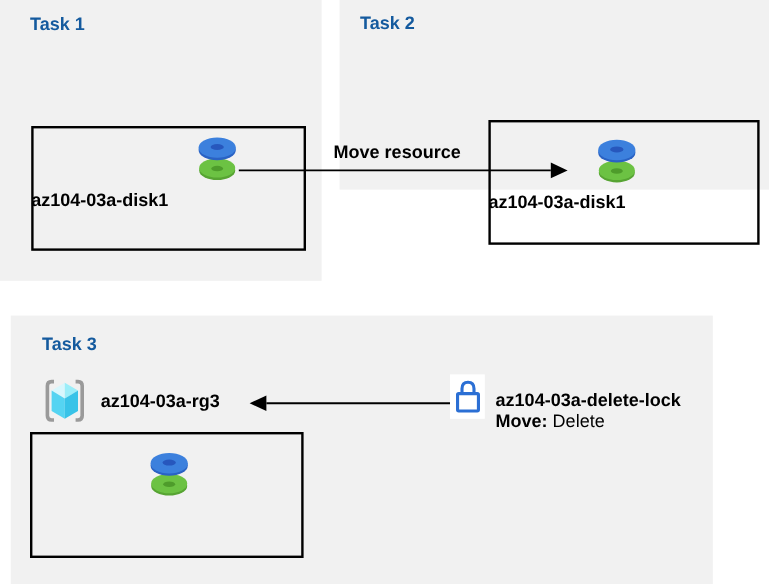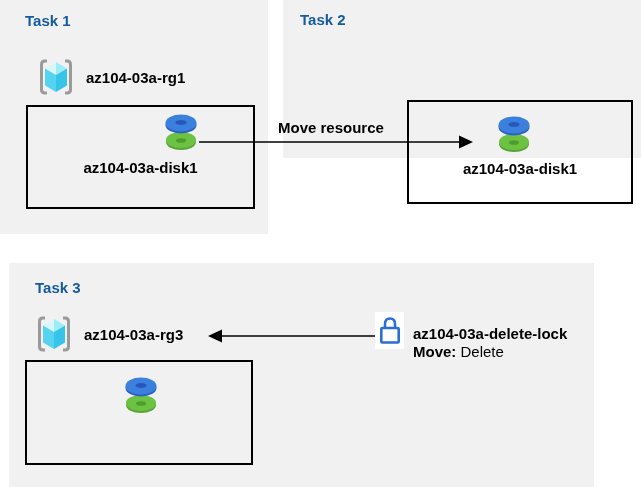--- a/index.html
+++ b/index.html
@@ -42,21 +42,20 @@
     white-space: nowrap;
   }
   .resource-box {
     position: absolute;
     border: 2px solid #000000;
     background: transparent;
   }
   .disk-icon-wrap { position: absolute; }
   .disk-label {
     position: absolute;
-    text-align: center;
   }
   .arrow-layer {
     position: absolute;
     left: 0; top: 0; width: 641px; height: 487px;
     pointer-events: none;
   }
   .move-label {
     position: absolute;
     left: 278px; top: 119px;
   }
@@ -82,31 +81,20 @@
   .lock-type-value { font-weight: normal; }
 </style>
 </head>
 <body>
 
 <div class="canvas">
 
   <div class="panel panel-task1">
     <div class="panel-title" style="left:25px; top:12px;">Task 1</div>
 
-    <div class="rg-row" style="left:37px; top:57px;">
-      <svg width="38" height="40" viewBox="0 0 38 40">
-        <path d="M10 4 H8 Q4.5 4 4.5 7.5 V32.5 Q4.5 36 8 36 H10" fill="none" stroke="#9a9a9a" stroke-width="3"></path>
-        <path d="M28 4 H30 Q33.5 4 33.5 7.5 V32.5 Q33.5 36 30 36 H28" fill="none" stroke="#9a9a9a" stroke-width="3"></path>
-        <polygon points="19,5 8,11.5 19,18" fill="#d8f7fd"></polygon>
-        <polygon points="19,5 30,11.5 19,18" fill="#9beef9"></polygon>
-        <polygon points="8,11.5 19,18 19,35 8,28.5" fill="#55d4f2"></polygon>
-        <polygon points="30,11.5 19,18 19,35 30,28.5" fill="#38c3e8"></polygon>
-      </svg>
-      <span class="rg-label">az104-03a-rg1</span>
-    </div>
 
     <div class="resource-box" style="left:26px; top:105px; width:229px; height:104px;"></div>
 
     <div class="disk-icon-wrap" style="left:164px; top:112px;">
       <svg width="34" height="40" viewBox="0 0 34 40">
         <ellipse cx="17" cy="30" rx="15" ry="8" fill="#57a433"></ellipse>
         <ellipse cx="17" cy="28" rx="15" ry="8" fill="#6cc243"></ellipse>
         <ellipse cx="17" cy="28.5" rx="5" ry="2.3" fill="#4e9c2b"></ellipse>
         <ellipse cx="17" cy="13" rx="15.5" ry="8.5" fill="#2a62c4"></ellipse>
         <ellipse cx="17" cy="11" rx="15.5" ry="8.5" fill="#3c80dd"></ellipse>

